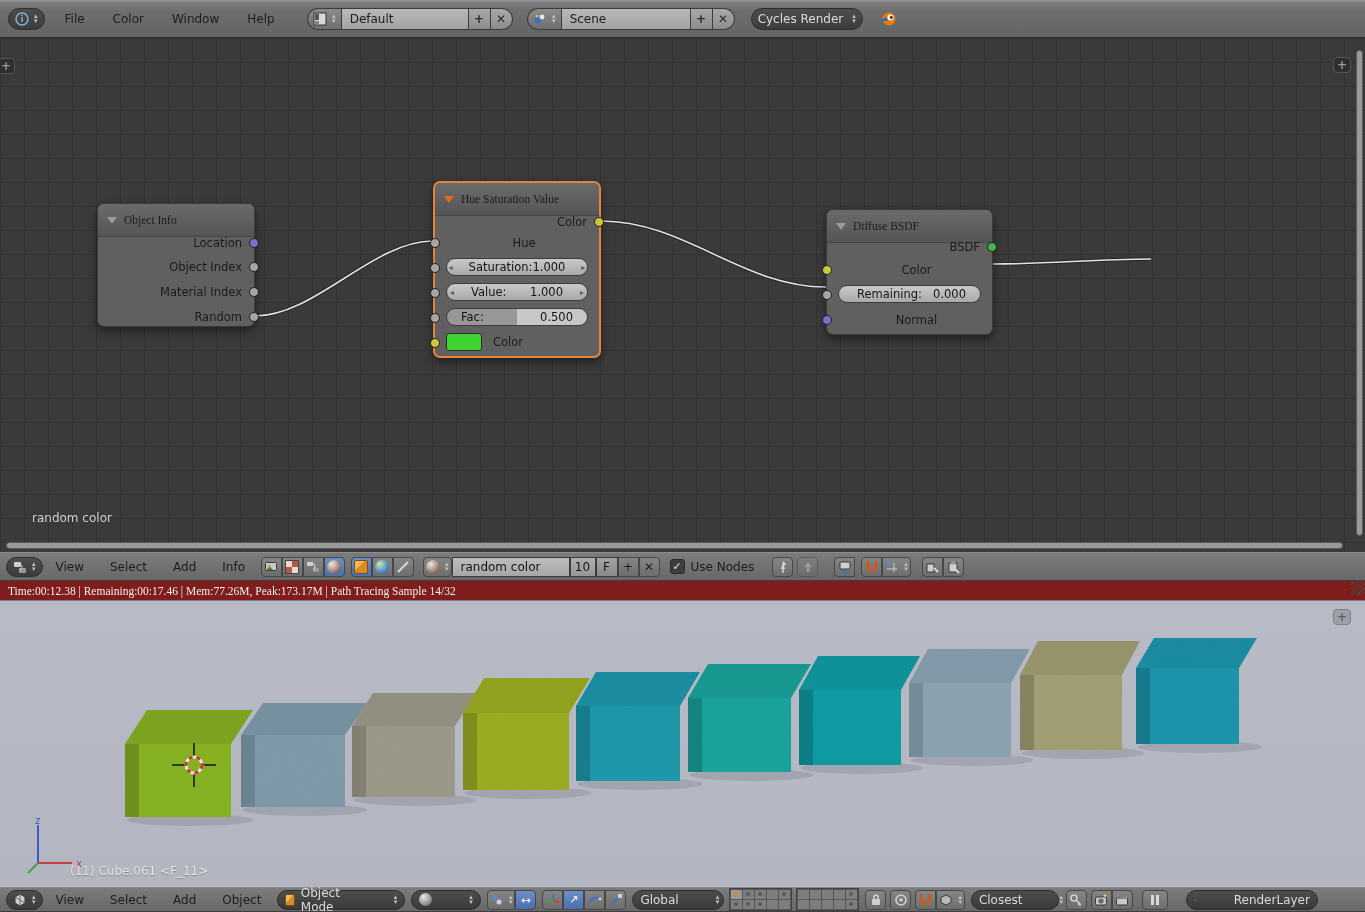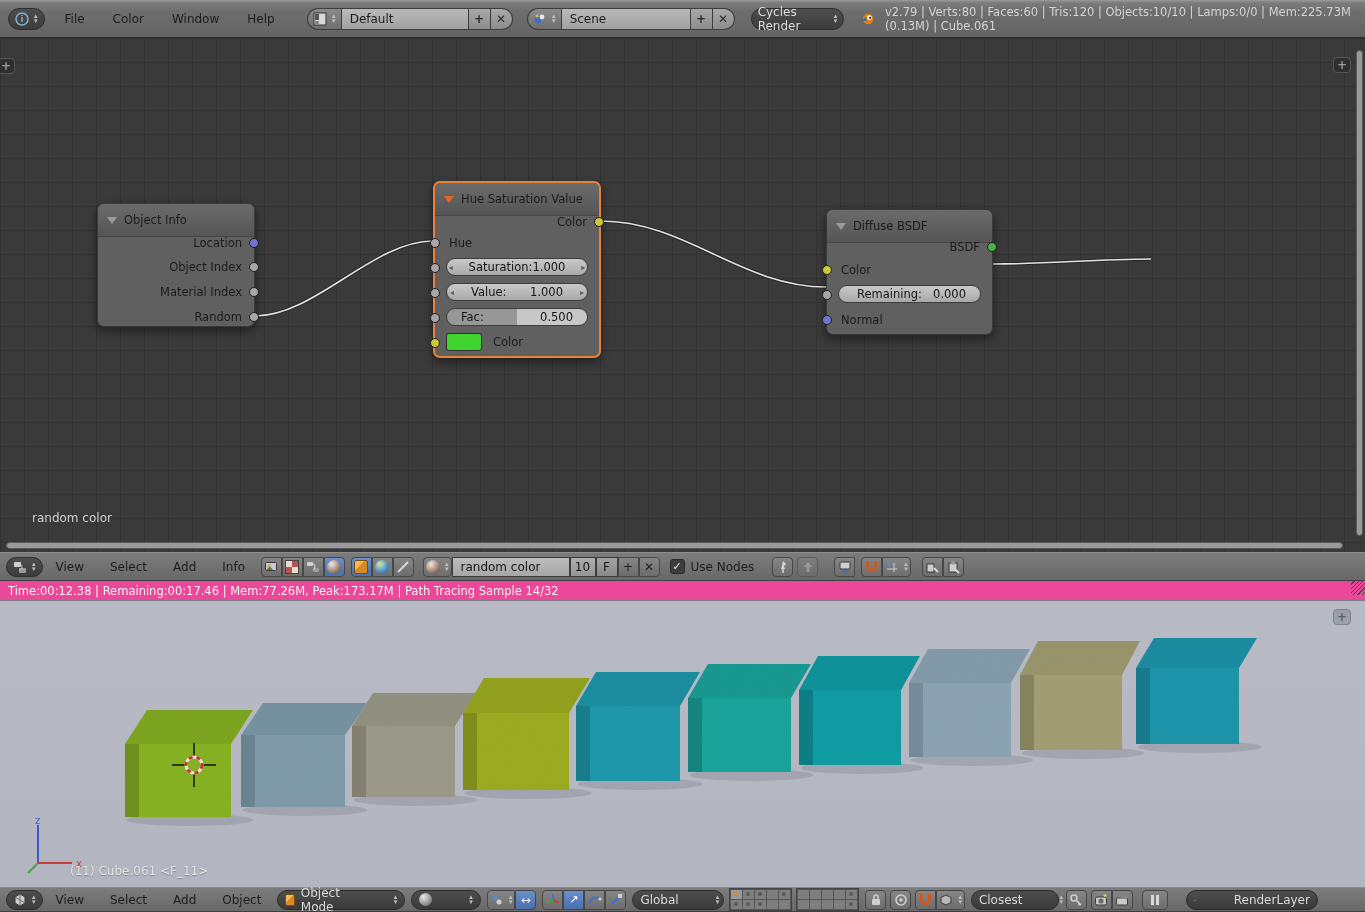--- a/index.html
+++ b/index.html
@@ -28,27 +28,27 @@
   #node-editor { position:absolute; left:0; top:38px; width:1365px; height:514px; overflow:hidden;
     background:#3a3a3a;
     background-image:linear-gradient(#323232 1px, transparent 1px),
                      linear-gradient(90deg,#323232 1px, transparent 1px);
     background-size:24px 24px; }
   #noodles { position:absolute; left:0; top:0; }
   .node { position:absolute; background:#606060; border:1px solid #3a3a3a; border-radius:7px;
     box-shadow:0 4px 10px rgba(0,0,0,.45); color:#1b1b1b; font-size:11.5px; }
   .node.selected { border:2px solid #e8813a; }
   .node-header { height:22px; background:linear-gradient(#6b6b6b,#555555); border-bottom:1px solid #474747;
-    border-radius:6px 6px 0 0; display:flex; align-items:center; padding:16px 6px; }
+    border-radius:6px 6px 0 0; display:flex; align-items:center; padding:16px 6px;font-family:Liberation Serif, serif; }
   .tri { width:0; height:0; border-left:5px solid transparent; border-right:5px solid transparent;
     border-top:7px solid #9a9a9a; margin:0 7px 0 3px; }
   .tri.orange { border-top-color:#e06a1e; }
   .nrow { position:absolute; left:0; right:0; height:18px; display:flex; align-items:center; }
   .nrow.right { justify-content:flex-end; padding-right:12px; }
-  .nrow.left { padding-left:14px; }
+  .nrow.left { padding-left:14px;justify-content:center; }
   .sock { position:absolute; width:10px; height:10px; border-radius:50%; border:1px solid #1f1f1f; }
   .sock.l { left:-5px; }  .sock.r { right:-5px; }
   .sock.gray { background:#a6a6a6; } .sock.yellow { background:#c9c935; }
   .sock.purple { background:#7173cf; } .sock.green { background:#47b347; }
   .slider { position:absolute; left:11px; right:11px; height:18px; border:1px solid #3d3d3d; border-radius:9px;
     background:linear-gradient(#c9c9c9,#a9a9a9); display:flex; align-items:center; font-size:11.5px; color:#141414; overflow:hidden; }
   .slider .lab { margin-left:14px; flex:1; }
   .slider .val { margin-right:14px; }
   .slider .arr { font-size:8px; color:#5c5c5c; width:10px; text-align:center; }
   .slider.fac { background:linear-gradient(90deg,#979797 0 50%, #c7c7c7 50% 100%); }
@@ -90,22 +90,22 @@
   .dk-dd { background:linear-gradient(#4d4d4d,#3a3a3a); border:1px solid #2c2c2c; border-radius:10px; height:20px;
     display:inline-flex; align-items:center; color:#dadada; padding:0 7px; margin:0 3px;gap:32px; }
   .layers { display:grid; grid-template-columns:repeat(5,11px); grid-template-rows:repeat(2,9px); gap:1px;
     background:#565656; border:1px solid #434343; padding:1px; margin:0 2px; }
   .lcell { background:#7e7e7e; position:relative; }
   .lcell.on { background:#97999e; }
   .lcell i { position:absolute; left:3px; top:2px; width:4px; height:4px; border-radius:50%; background:#5a5a5a; }
   .lcell.on i { background:#d88a24; }
 
   
-  #render-bar { position:absolute; left:0; top:581px; width:1365px; height:20px; background:#ec4899;
-    border-bottom:1px solid #7b7e86; color:#f0f0f0; font-size:11.5px; display:flex; align-items:center; padding-left:8px; }
+  #render-bar { position:absolute; left:0; top:581px; width:1365px; height:20px; background:#7f1d1d;
+    border-bottom:1px solid #7b7e86; color:#f0f0f0; font-size:11.5px; display:flex; align-items:center; padding-left:8px;font-family:Liberation Serif, serif; }
   #viewport { position:absolute; left:0; top:601px; width:1365px; height:286px;
     background:linear-gradient(#b8bbc5,#b3b6c0); overflow:hidden; }
   #obj-label { position:absolute; left:70px; top:263px; color:#e4e4e4; font-size:12px; text-shadow:0 1px 1px rgba(60,60,70,.4); }
   .resize-corner { position:absolute; width:14px; height:14px;
     background:repeating-linear-gradient(135deg, transparent 0 2px, #4a4a4a 2px 3px); }
 </style>
 </head>
 <body>
 
 <div id="topbar">
@@ -165,21 +165,20 @@
         <span>▾</span>
       </span>
   </span>
 
   <svg width="18" height="18" viewBox="0 0 18 18" style="margin-left:16px;">
     <circle cx="10" cy="9" r="6.5" fill="#e87d0d"></circle>
     <circle cx="11.5" cy="7.5" r="3" fill="#f4f4f4"></circle>
     <circle cx="12.3" cy="7.5" r="1.4" fill="#2a2a2a"></circle>
     <path d="M1,11 L7,7 L9,11 Z" fill="#2f6ea8"></path>
   </svg>
-  <span id="stats">v2.79 | Verts:80 | Faces:60 | Tris:120 | Objects:10/10 | Lamps:0/0 | Mem:225.73M (0.13M) | Cube.061</span>
 </div>
 
 <div id="node-editor">
   <svg id="noodles" width="1365" height="514">
     <g fill="none">
       <path d="M255,278 C315,278 373,203 433,203" stroke="#262626" stroke-width="3.4"></path>
       <path d="M255,278 C315,278 373,203 433,203" stroke="#e2e2e2" stroke-width="1.6"></path>
       <path d="M601,183 C685,183 742,249 826,249" stroke="#262626" stroke-width="3.4"></path>
       <path d="M601,183 C685,183 742,249 826,249" stroke="#e2e2e2" stroke-width="1.6"></path>
       <path d="M993,226 C1050,226 1094,221 1151,221" stroke="#262626" stroke-width="3.4"></path>

